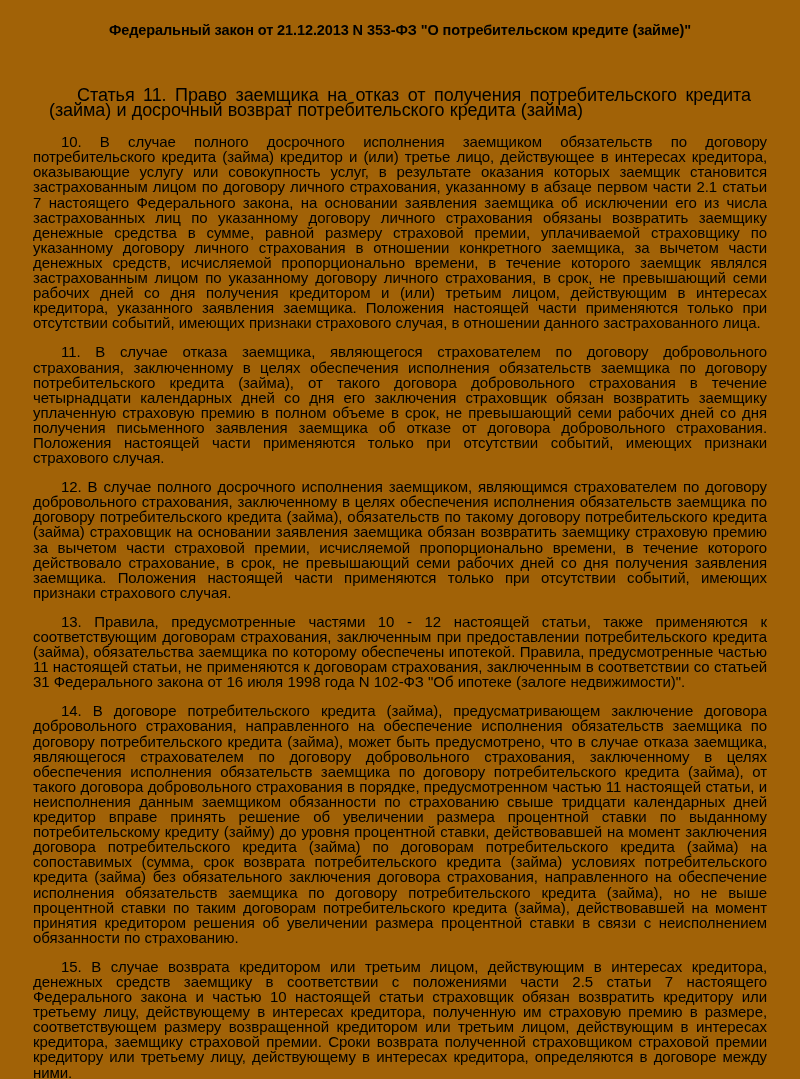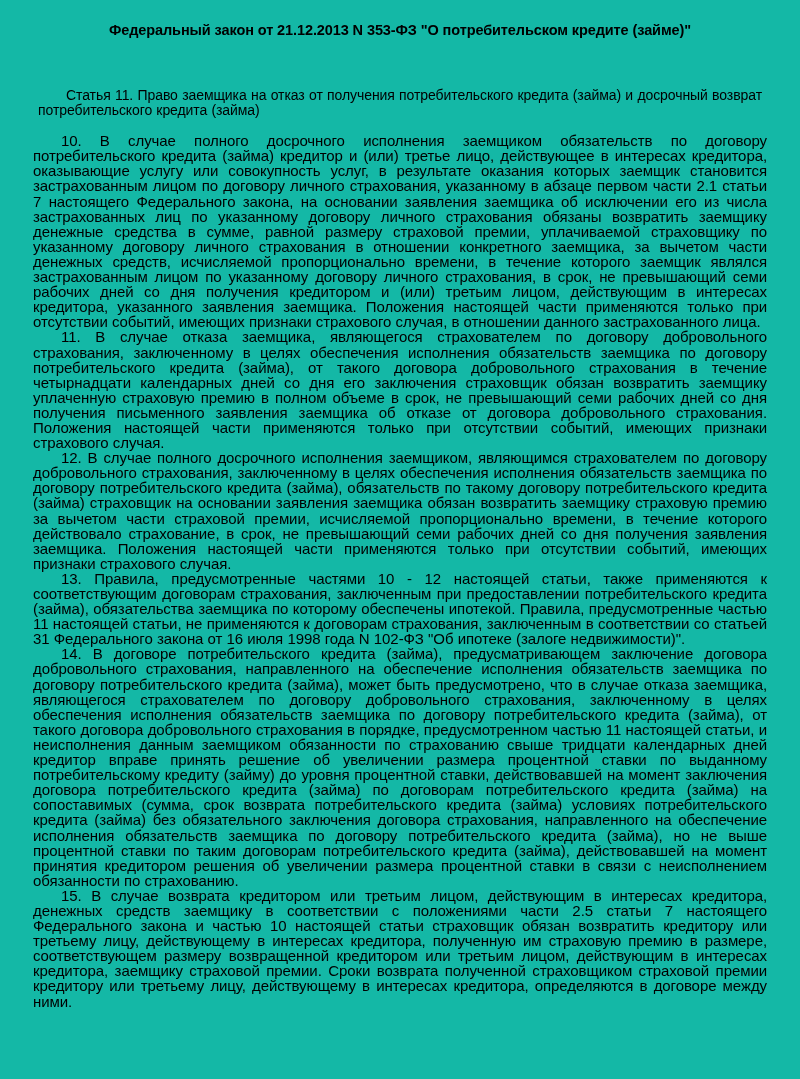--- a/index.html
+++ b/index.html
@@ -15,42 +15,42 @@
     color: #000000;
     -webkit-font-smoothing: none;
   }
   .page {
     width: 800px;
     height: 1079px;
     box-sizing: border-box;
     padding: 0;
     position: relative;
     overflow: hidden;
-    background: #14b8a6;
+    background: #a16207;
   }
   .doc-title {
     font-size: 14.5px;
     font-weight: bold;
     text-align: center;
     letter-spacing: -0.1px;
     margin: 0;
     padding: 21px 24px 0 24px;
     line-height: 19px;
     white-space: nowrap;
   }
   .body-col {
     margin: 0;
     padding: 0 33px 0 33px;
     width: 800px;
     box-sizing: border-box;
   }
   .article-head {
-    margin: 5px;
+    margin: 16px;
     padding: 0;
-    font-size: 14px;
+    font-size: 18px;
     line-height: 15.1px;
     text-align: justify;
     text-indent: 28px;
     letter-spacing: -0.08px;
     word-spacing: 0.4px;
     margin-top: 48px;
   }
   .para {
     margin: 0;
     padding: 0;
@@ -59,21 +59,21 @@
     text-align: justify;
     text-indent: 28px;
     letter-spacing: -0.08px;
     word-spacing: 0.15px;
     text-justify: inter-word;
   }
   .para.first-body {
     margin-top: 15px;
   }
   .para + .para {
-    margin-top: 0;
+    margin-top: 14px;
   }
 </style>
 </head>
 <body>
 
 <div class="page">
 
   <h1 class="doc-title">Федеральный закон от 21.12.2013 N 353-ФЗ "О потребительском кредите (займе)"</h1>
 
   <div class="body-col">

